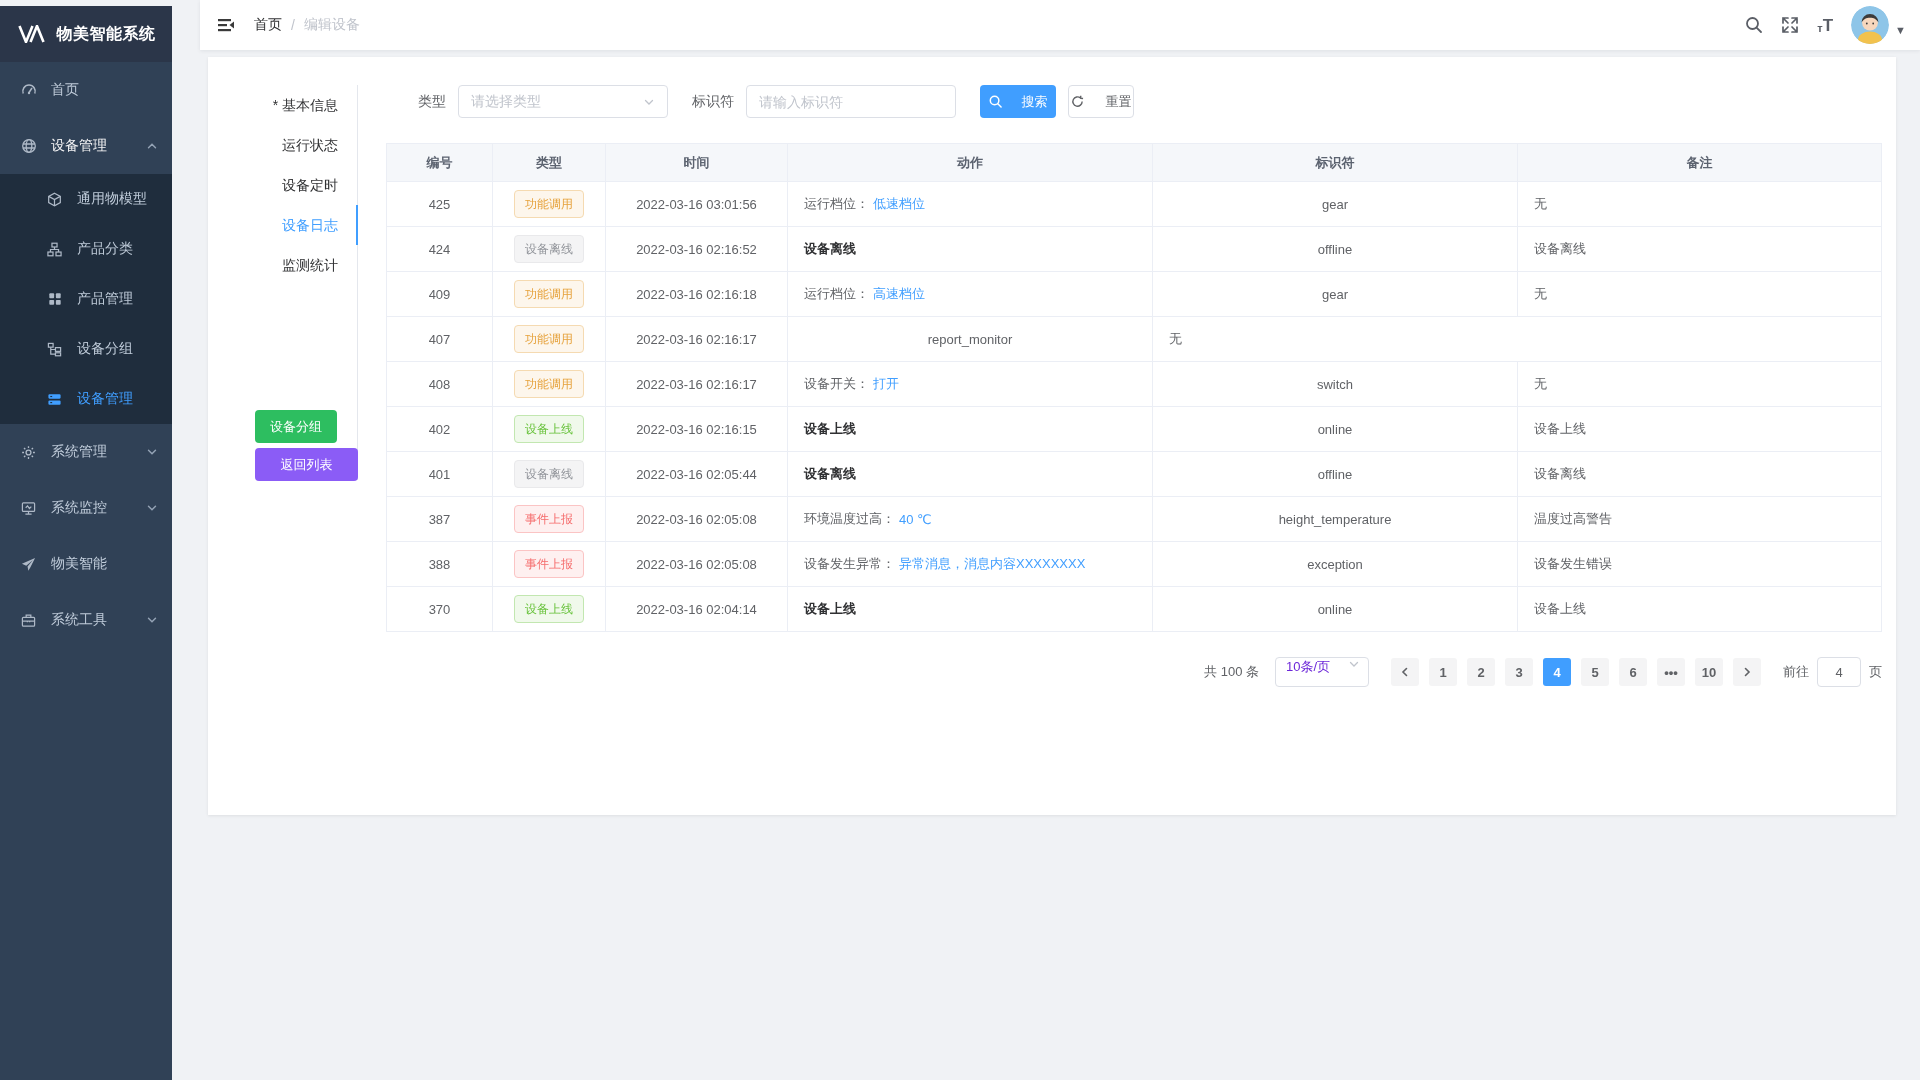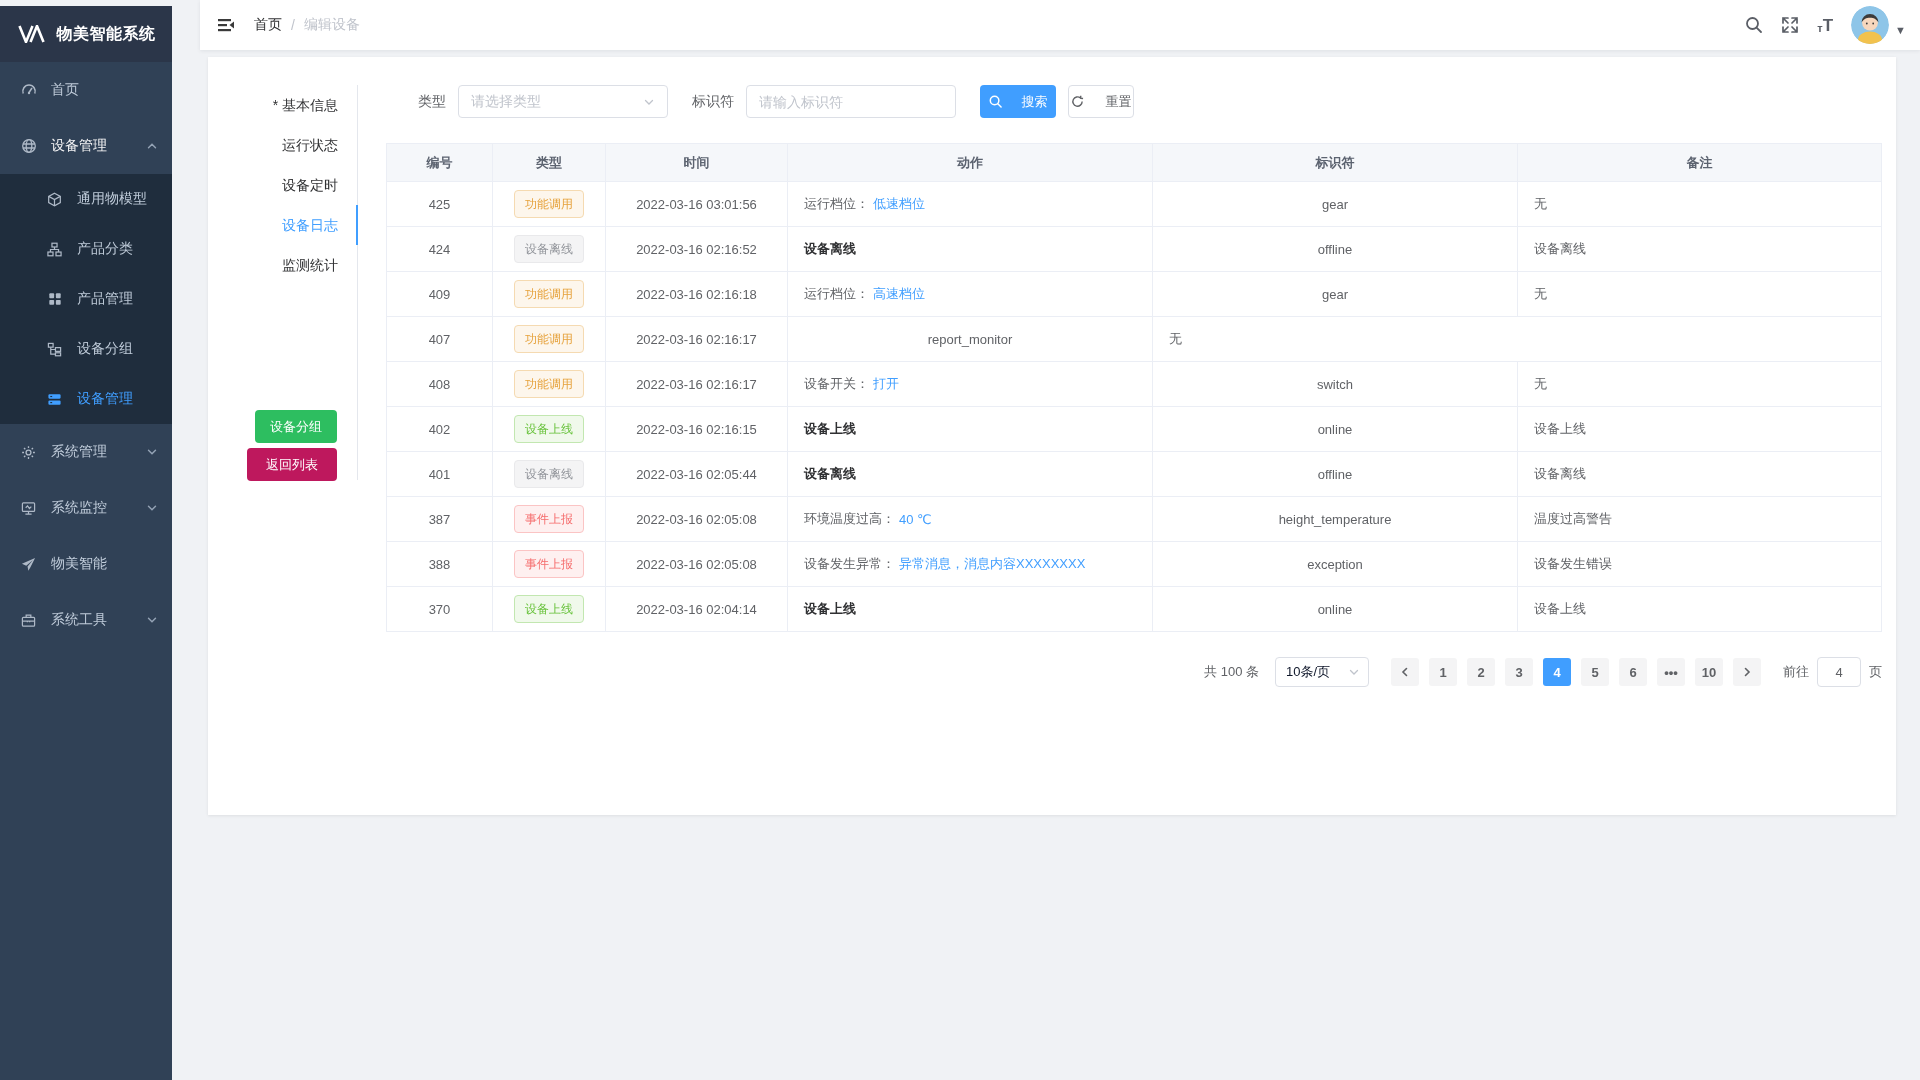--- a/index.html
+++ b/index.html
@@ -48,21 +48,21 @@
   .side-tabs { position:absolute; left:0; top:28px; width:149px; }
   .tab-item { height:40px; line-height:40px; text-align:right; padding-right:19px;
               font-size:14px; color:#303133; cursor:pointer; white-space:nowrap; }
   .tab-item.active { color:#409EFF; }
   .active-bar { position:absolute; left:148px; top:148px; width:2px; height:40px; background:#409EFF; }
 
   
   .btn { border:none; border-radius:4px; font-size:13px; cursor:pointer;
          font-family:inherit; display:flex; align-items:center; justify-content:center; }
   .btn-sync { position:absolute; left:47px; top:353px; width:82px; height:33px; background:#2dbe60; color:#fff; }
-  .btn-back { position:absolute; left:39px; top:391px; width:90px; height:33px; background:#be185d; color:#fff; }
+  .btn-back { position:absolute; left:47px; top:391px; width:103px; height:33px; background:#8b5cf6; color:#fff; }
 
   
   .filter { position:absolute; left:210px; top:28px; display:flex; align-items:center; font-size:14px; }
   .f-label { color:#606266; margin-right:12px; white-space:nowrap; }
   .fake-select, .f-input { width:210px; height:33px; border:1px solid #dcdfe6; border-radius:4px; background:#fff;
              display:flex; align-items:center; padding:0 12px; font-size:14px; color:#606266; }
   .fake-select { justify-content:space-between; cursor:pointer; }
   .fake-select .ph { color:#c0c4cc; }
   .fake-select .sel-chev { color:#c0c4cc; display:flex; }
   .f-input input { border:none; outline:none; width:100%; font-size:14px; font-family:inherit; color:#606266; }
@@ -84,21 +84,21 @@
   .tag { height:28px; padding:0 10px; display:inline-flex; align-items:center; border-radius:4px; font-size:12px; border:1px solid transparent; }
   .tag-warning { color:#e6a23c; background:#fdf6ec; border-color:#f5dab1; }
   .tag-info    { color:#909399; background:#f4f4f5; border-color:#e9e9eb; }
   .tag-success { color:#67c23a; background:#f0f9eb; border-color:#c2e7b0; }
   .tag-danger  { color:#f56c6c; background:#fef0f0; border-color:#fbc4c4; }
 
   
   .pagination { position:absolute; right:14px; top:600px; display:flex; align-items:center; font-size:13px; color:#606266; }
   .pg-total { margin-right:16px;text-align:center; }
   .pg-size { width:94px; height:30px; border:1px solid #dcdfe6; border-radius:4px; background:#fff;
-             display:flex; align-items:center; justify-content:space-between; padding:0 8px 0 10px; cursor:pointer; color:#0f172a; }
+             display:flex; justify-content:space-between; padding:0 8px 0 10px; cursor:pointer; color:#6d28d9; }
   .pg-size .sel-chev { color:#c0c4cc; display:flex; }
   .pg-btns { display:flex; align-items:center; gap:10px; margin-left:22px; }
   .pg-btn { min-width:28px; height:28px; padding:0 4px; border-radius:3px; background:#f4f4f5; color:#606266;
             display:flex; align-items:center; justify-content:center; cursor:pointer; font-weight:bold; font-size:13px; }
   .pg-btn.active { background:#409EFF; color:#fff; }
   .pg-btn.arrow { color:#606266; }
   .pg-goto { display:flex; align-items:center; gap:8px; margin-left:22px; }
   .pg-goto input { width:44px; height:30px; border:1px solid #dcdfe6; border-radius:4px; text-align:center;
                    font-size:13px; font-family:inherit; color:#606266; outline:none; }
 </style>

